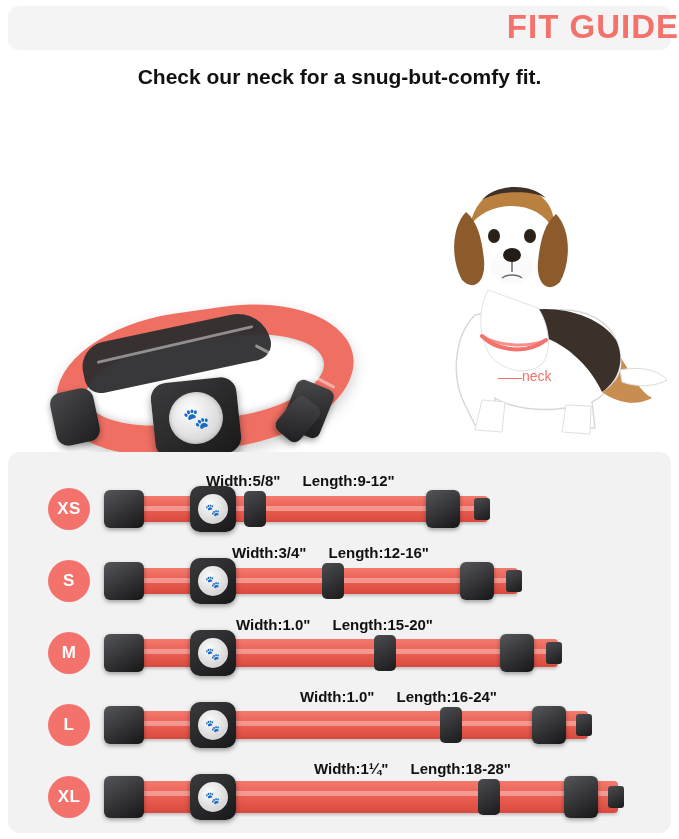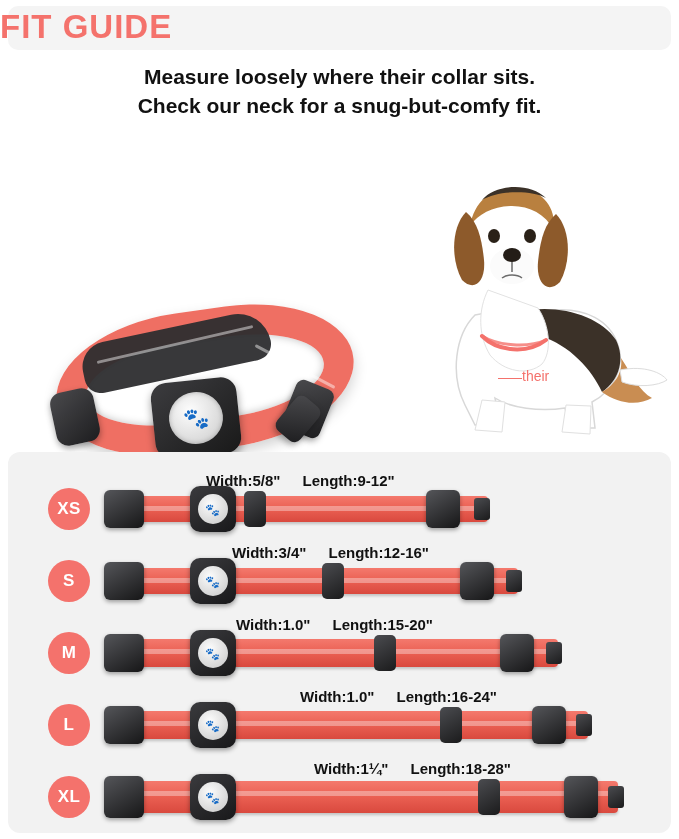--- a/index.html
+++ b/index.html
@@ -24,21 +24,21 @@
     width: 663px;
     height: 44px;
     background: #f4f4f4;
     border-radius: 10px;
   }
   .title {
     position: absolute;
     left: 0;
     top: 8px;
     width: 679px;
-    text-align: left;
+    text-align: right;
     font-size: 33px;
     font-weight: bold;
     letter-spacing: 1px;
     color: #f4726c;
   }
   .subtitle {
     position: absolute;
     left: 0;
     top: 62px;
     width: 679px;
@@ -281,21 +281,20 @@
     border-radius: 3px;
     z-index: 3;
   }
 </style>
 </head>
 <body>
 
 <div class="header-band"></div>
 <div class="title">FIT GUIDE</div>
 <div class="subtitle">
-  <div>Measure loosely where their collar sits.</div>
   <div>Check our neck for a snug-but-comfy fit.</div>
 </div>
 
 <div class="hero">
 
   <div class="collar-photo">
     <div class="collar-loop"></div>
     <div class="collar-inner-dark"></div>
     <div class="collar-stripe" style="left:60px; top:128px; width:160px; transform:rotate(-13deg);"></div>
     <div class="collar-stripe" style="left:215px; top:150px; width:90px; transform:rotate(28deg);"></div>
@@ -339,21 +338,21 @@
 
       <ellipse cx="142" cy="126" rx="22" ry="18" fill="#fbfbfb"></ellipse>
       <ellipse cx="142" cy="115" rx="9" ry="7" fill="#241d17"></ellipse>
       <path d="M142 122 L142 132 M132 138 C137 134 147 134 152 138" stroke="#6b6b6b" stroke-width="1.5" fill="none"></path>
 
       <path d="M112 196 C128 212 158 214 176 200" stroke="#f4726c" stroke-width="4" fill="none" stroke-linecap="round"></path>
       <path d="M112 196 C128 206 158 208 176 200" stroke="#f4726c" stroke-width="3" fill="none" stroke-linecap="round" opacity="0.8"></path>
     </svg>
   </div>
   <div class="neck-pointer"></div>
-  <div class="neck-label">their</div>
+  <div class="neck-label">neck</div>
 </div>
 
 <div class="chart-panel">
 
   <div class="size-row" style="top:20px;">
     <div class="size-badge">XS</div>
     <div class="dims" style="left:198px;">
       <span>Width:5/8"</span><span class="gap"></span><span>Length:9-12"</span>
     </div>
     <div class="collar-strip" style="left:110px; width:370px;"></div>

